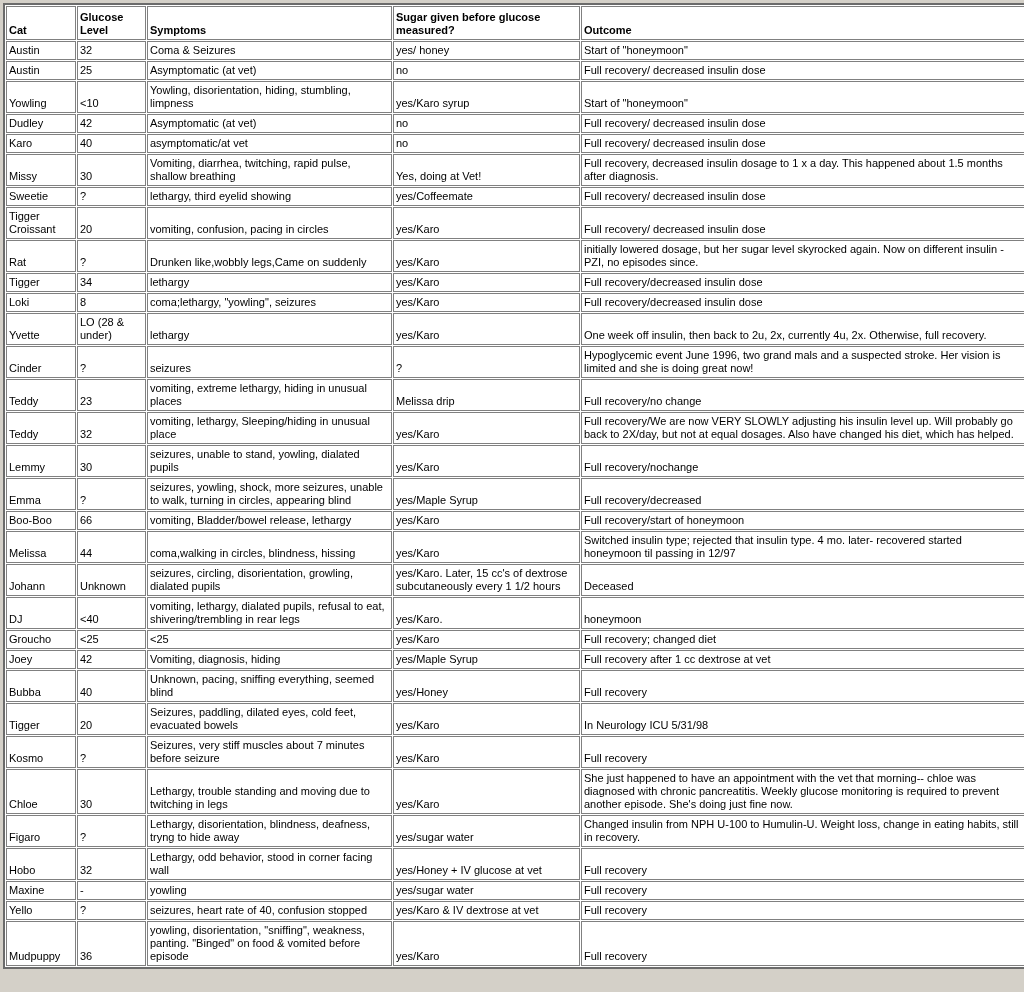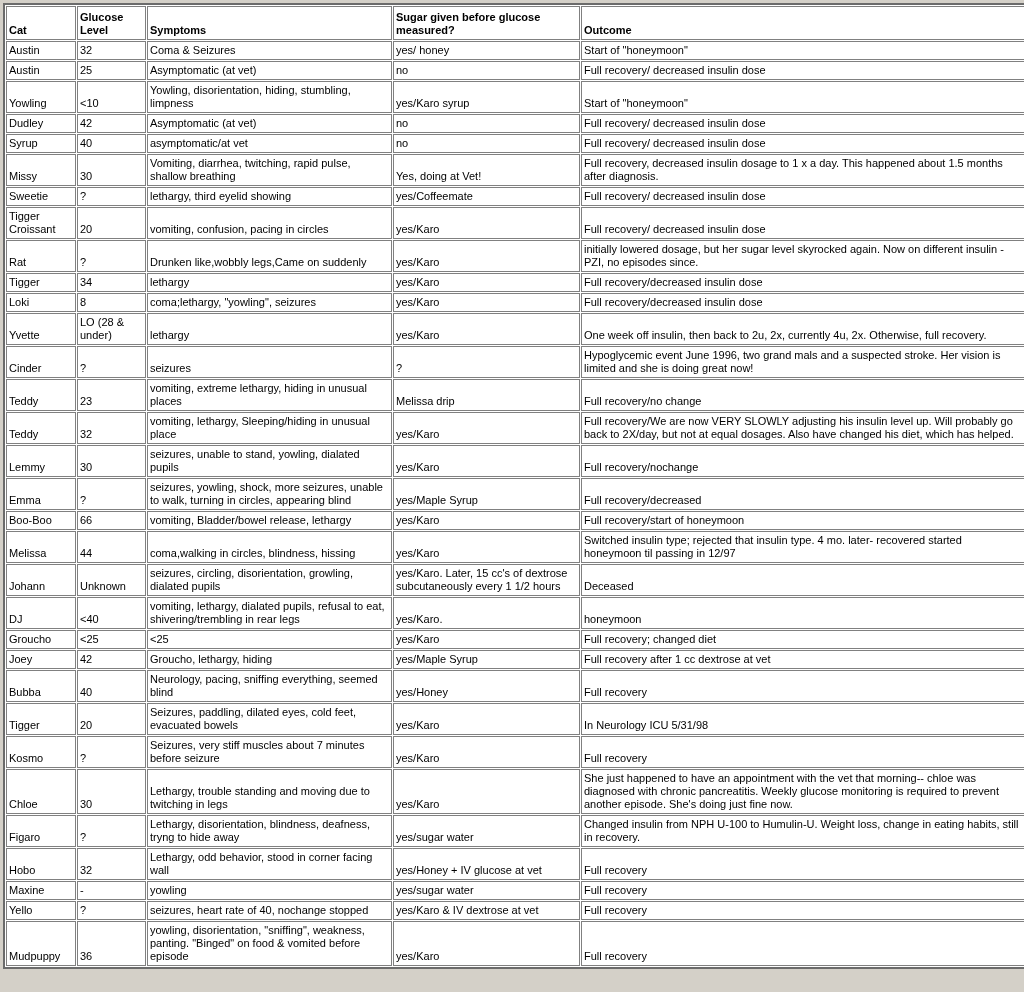--- a/index.html
+++ b/index.html
@@ -82,21 +82,21 @@
         <td class="col-outcome">Start of "honeymoon"</td>
       </tr>
       <tr>
         <td class="col-cat">Dudley</td>
         <td class="col-glucose">42</td>
         <td class="col-symptoms">Asymptomatic (at vet)</td>
         <td class="col-sugar">no</td>
         <td class="col-outcome">Full recovery/ decreased insulin dose</td>
       </tr>
       <tr>
-        <td class="col-cat">Syrup</td>
+        <td class="col-cat">Karo</td>
         <td class="col-glucose">40</td>
         <td class="col-symptoms">asymptomatic/at vet</td>
         <td class="col-sugar">no</td>
         <td class="col-outcome">Full recovery/ decreased insulin dose</td>
       </tr>
       <tr>
         <td class="col-cat">Missy</td>
         <td class="col-glucose">30</td>
         <td class="col-symptoms">Vomiting, diarrhea, twitching, rapid pulse, shallow breathing</td>
         <td class="col-sugar">Yes, doing at Vet!</td>
@@ -210,28 +210,28 @@
       <tr>
         <td class="col-cat">Groucho</td>
         <td class="col-glucose">&lt;25</td>
         <td class="col-symptoms">&lt;25</td>
         <td class="col-sugar">yes/Karo</td>
         <td class="col-outcome">Full recovery; changed diet</td>
       </tr>
       <tr>
         <td class="col-cat">Joey</td>
         <td class="col-glucose">42</td>
-        <td class="col-symptoms">Groucho, lethargy, hiding</td>
+        <td class="col-symptoms">Vomiting, diagnosis, hiding</td>
         <td class="col-sugar">yes/Maple Syrup</td>
         <td class="col-outcome">Full recovery after 1 cc dextrose at vet</td>
       </tr>
       <tr>
         <td class="col-cat">Bubba</td>
         <td class="col-glucose">40</td>
-        <td class="col-symptoms">Neurology, pacing, sniffing everything, seemed blind</td>
+        <td class="col-symptoms">Unknown, pacing, sniffing everything, seemed blind</td>
         <td class="col-sugar">yes/Honey</td>
         <td class="col-outcome">Full recovery</td>
       </tr>
       <tr>
         <td class="col-cat">Tigger</td>
         <td class="col-glucose">20</td>
         <td class="col-symptoms">Seizures, paddling, dilated eyes, cold feet, evacuated bowels</td>
         <td class="col-sugar">yes/Karo</td>
         <td class="col-outcome">In Neurology ICU 5/31/98</td>
       </tr>
@@ -266,21 +266,21 @@
       <tr>
         <td class="col-cat">Maxine</td>
         <td class="col-glucose">-</td>
         <td class="col-symptoms">yowling</td>
         <td class="col-sugar">yes/sugar water</td>
         <td class="col-outcome">Full recovery</td>
       </tr>
       <tr>
         <td class="col-cat">Yello</td>
         <td class="col-glucose">?</td>
-        <td class="col-symptoms">seizures, heart rate of 40, nochange stopped</td>
+        <td class="col-symptoms">seizures, heart rate of 40, confusion stopped</td>
         <td class="col-sugar">yes/Karo &amp; IV dextrose at vet</td>
         <td class="col-outcome">Full recovery</td>
       </tr>
       <tr>
         <td class="col-cat">Mudpuppy</td>
         <td class="col-glucose">36</td>
         <td class="col-symptoms">yowling, disorientation, "sniffing", weakness, panting. "Binged" on food &amp; vomited before episode</td>
         <td class="col-sugar">yes/Karo</td>
         <td class="col-outcome">Full recovery</td>
       </tr>

